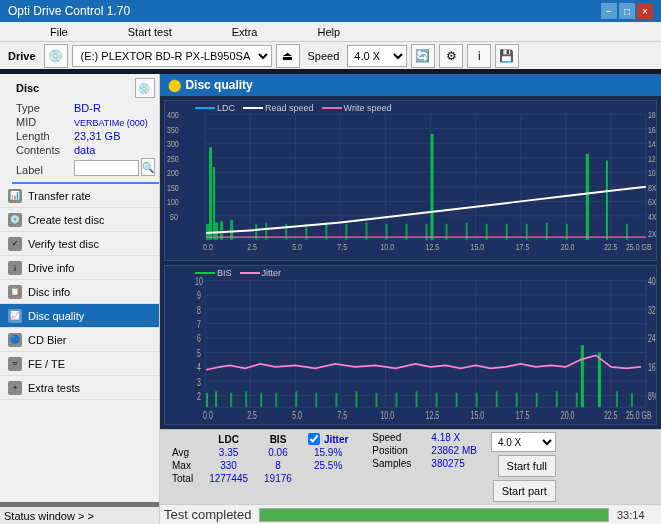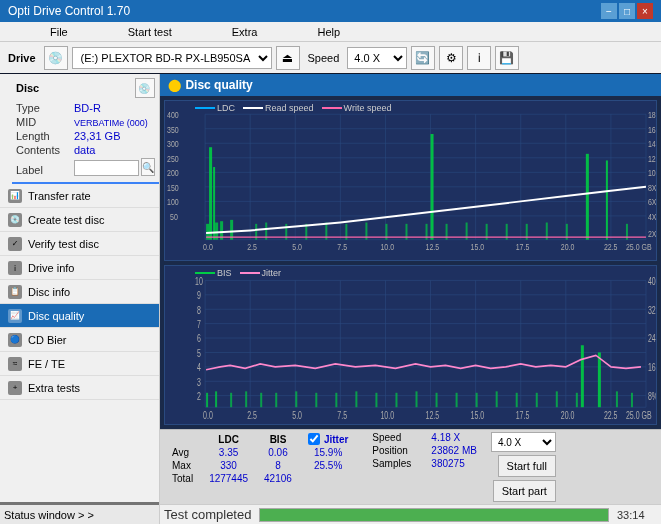--- a/index.html
+++ b/index.html
@@ -62,21 +62,21 @@
       margin-left: 40px;
     }
 
     
     .toolbar {
       background: #f0f0f0;
       height: 32px;
       display: flex;
       align-items: center;
       padding: 0 4px;
-      border-bottom: 1px solid #0f172a;
+      border-bottom: 5px solid #0f172a;
       gap: 4px;
     }
     .toolbar-label {
       font-size: 11px;
       font-weight: bold;
       padding: 0 4px;
     }
     .drive-select {
       height: 22px;
       font-size: 11px;
@@ -212,21 +212,21 @@
       display: flex;
       align-items: center;
       justify-content: center;
       font-size: 8px;
     }
     .nav-item.active .nav-item-icon { background: rgba(255,255,255,0.3); }
 
     
     .sidebar-status {
       margin-top: auto;
-      border-top: 3px solid #737373;
+      border-top: 5px solid #737373;
       padding: 2px 4px;
       font-size: 11px;
       cursor: pointer;
       background: #e8e8e8;
       height: 22px;
       display: flex;
       align-items: center;
     }
 
     
@@ -739,21 +739,21 @@
         </tr>
         <tr>
           <td class="label">Max</td>
           <td>330</td>
           <td>8</td>
           <td style="color:#0000cc;font-size:10px;text-align:center;padding-left:8px;">25.5%</td>
         </tr>
         <tr>
           <td class="label">Total</td>
           <td>1277445</td>
-          <td>42106</td>
+          <td>19176</td>
         </tr>
       </tbody>
         </table>
 
       <div class="speed-info" style="margin-left:8px;">
         <div class="speed-info-row">
           <span style="min-width:55px;">Speed</span>
           <span class="speed-val">4.18 X</span>
         </div>
         <div class="speed-info-row">

